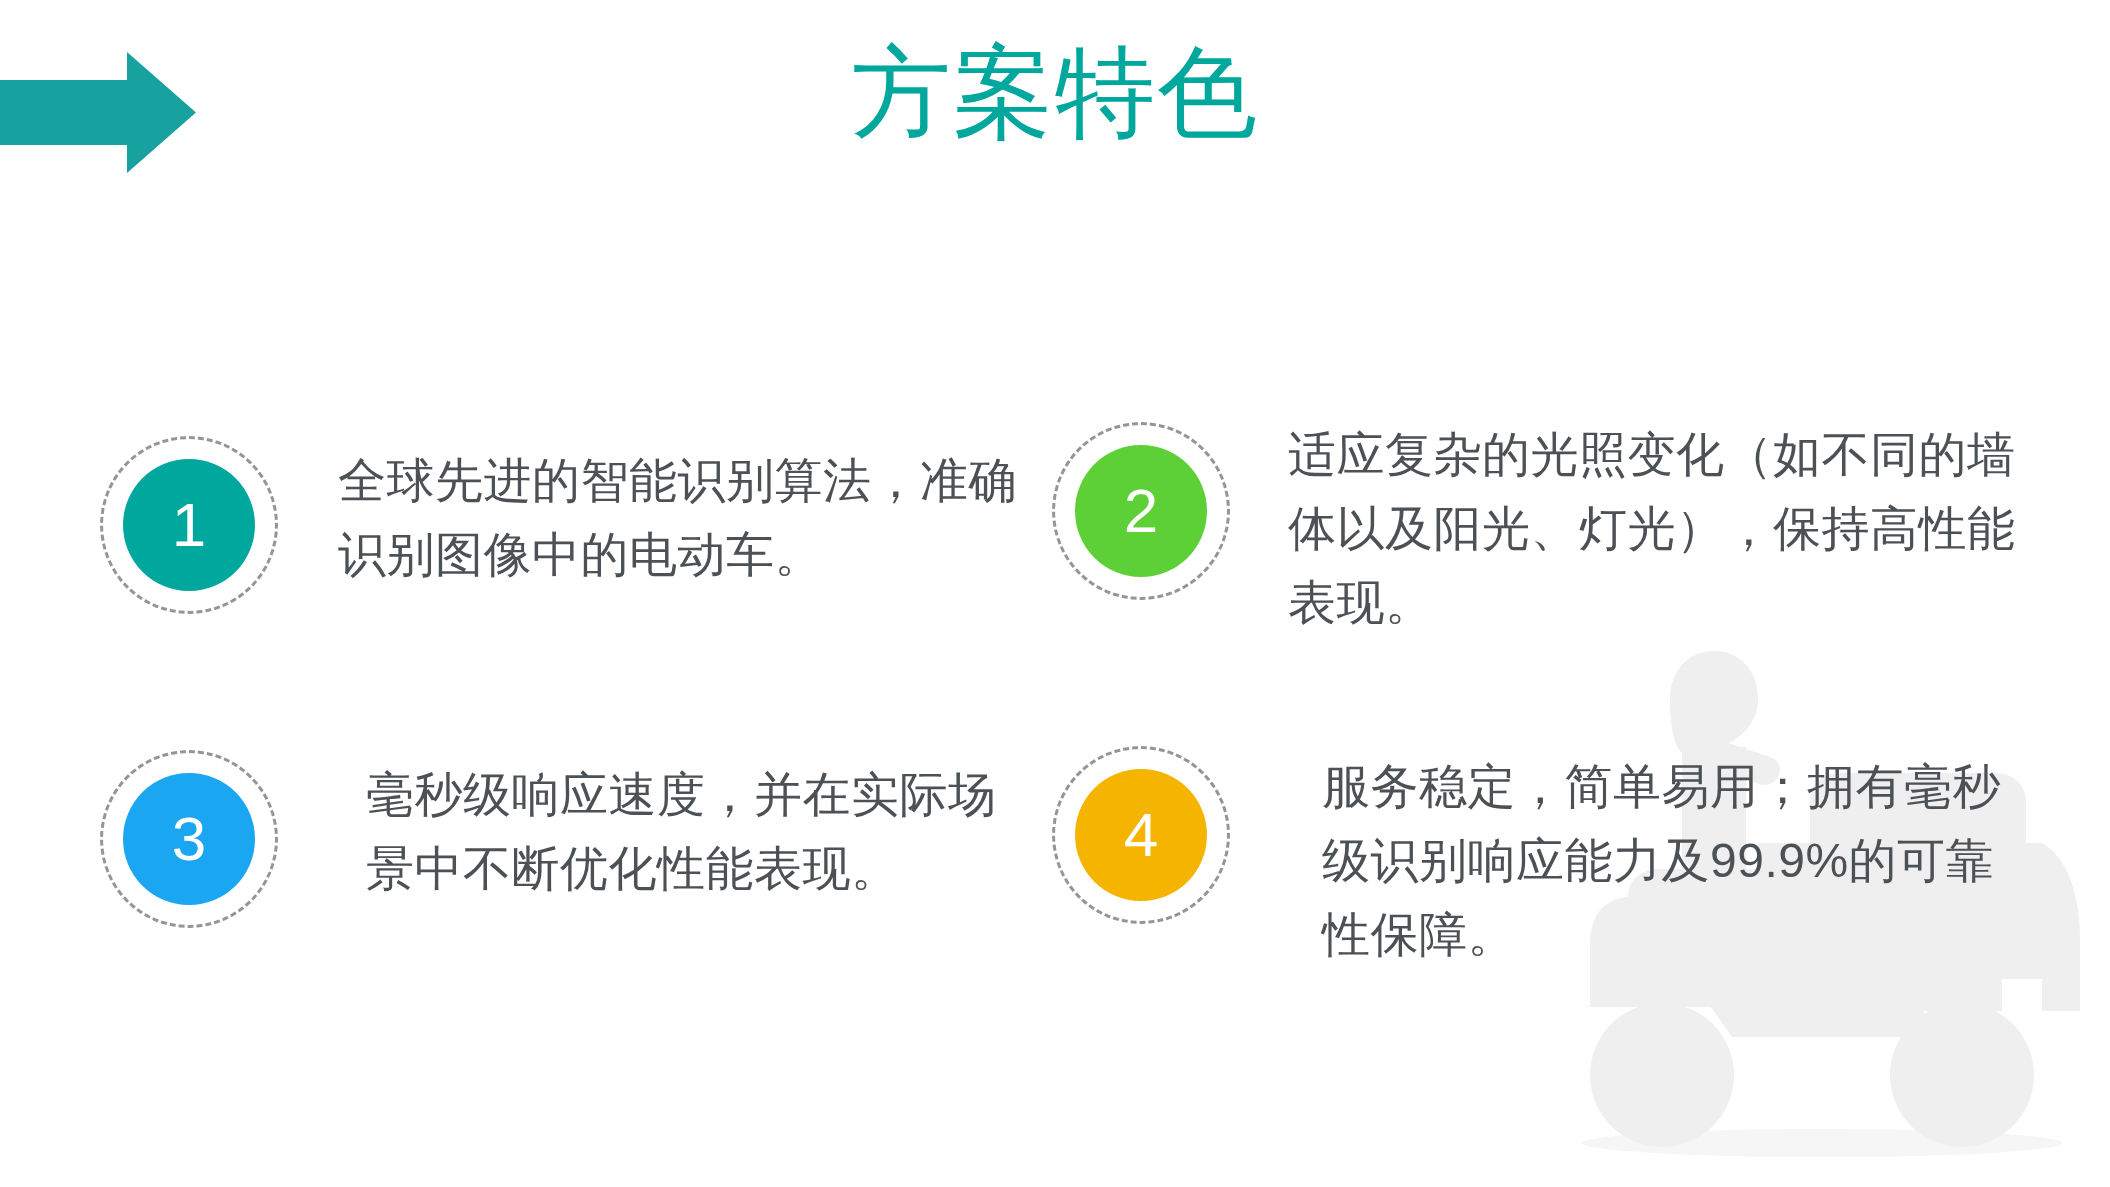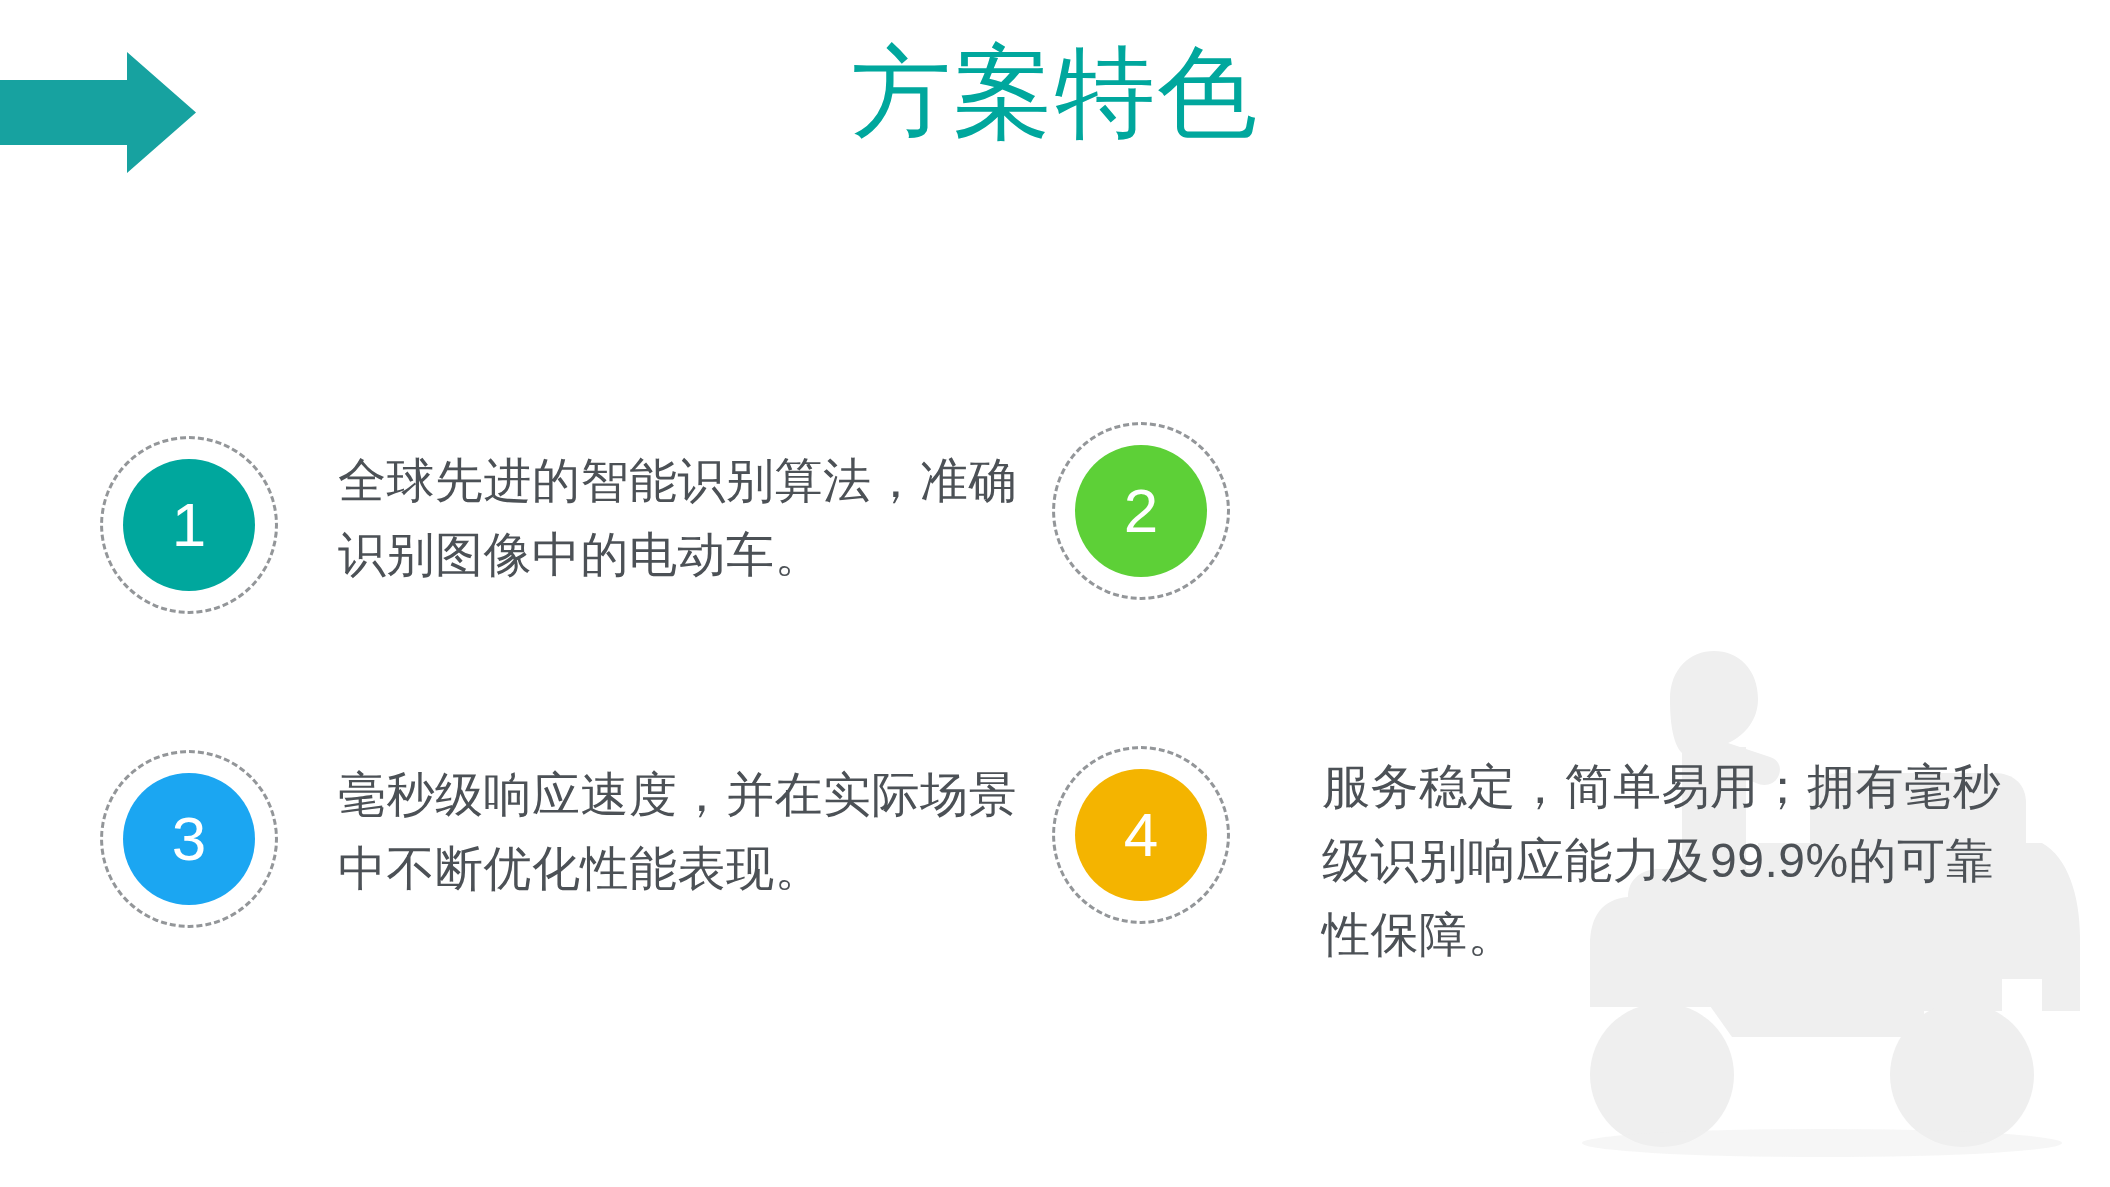--- a/index.html
+++ b/index.html
@@ -108,21 +108,21 @@
     line-height: 74px;
     color: #4c5156;
     font-weight: 500;
     letter-spacing: 0.5px;
     padding-top: 12px;
   }
 
   
   .feature.f1 .feature-text { margin-left: 60px; width: 600px; }
   .feature.f2 .feature-text { margin-left: 58px; width: 740px; padding-top: 0px; }
-  .feature.f3 .feature-text { margin-left: 60px; width: 600px; }
+  .feature.f3 .feature-text { margin-left: 88px; width: 600px; }
   .feature.f4 .feature-text { margin-left: 92px; width: 740px; padding-top: 8px; }
 
   .feature.f1 { margin-top: 14px; }
   .feature.f2 { margin-top: 0px; }
   .feature.f3 { margin-top: 28px; }
   .feature.f4 { margin-top: 24px; }
 
   .feature.f2 .badge,
   .feature.f4 .badge { margin-left: 12px; }
 </style>
@@ -179,20 +179,21 @@
       <div class="badge">
         <div class="badge-inner" style="background:#00a79d">1</div>
       </div>
       <div class="feature-text">全球先进的智能识别算法，准确识别图像中的电动车。</div>
     </div>
 
     <div class="feature f2">
       <div class="badge">
         <div class="badge-inner" style="background:#5dd037">2</div>
       </div>
+      <div class="feature-text">适应复杂的光照变化（如不同的墙体以及阳光、灯光），保持高性能表现。</div>
     </div>
 
     <div class="feature f3">
       <div class="badge">
         <div class="badge-inner" style="background:#1ba6f2">3</div>
       </div>
       <div class="feature-text">毫秒级响应速度，并在实际场景中不断优化性能表现。</div>
     </div>
 
     <div class="feature f4">

